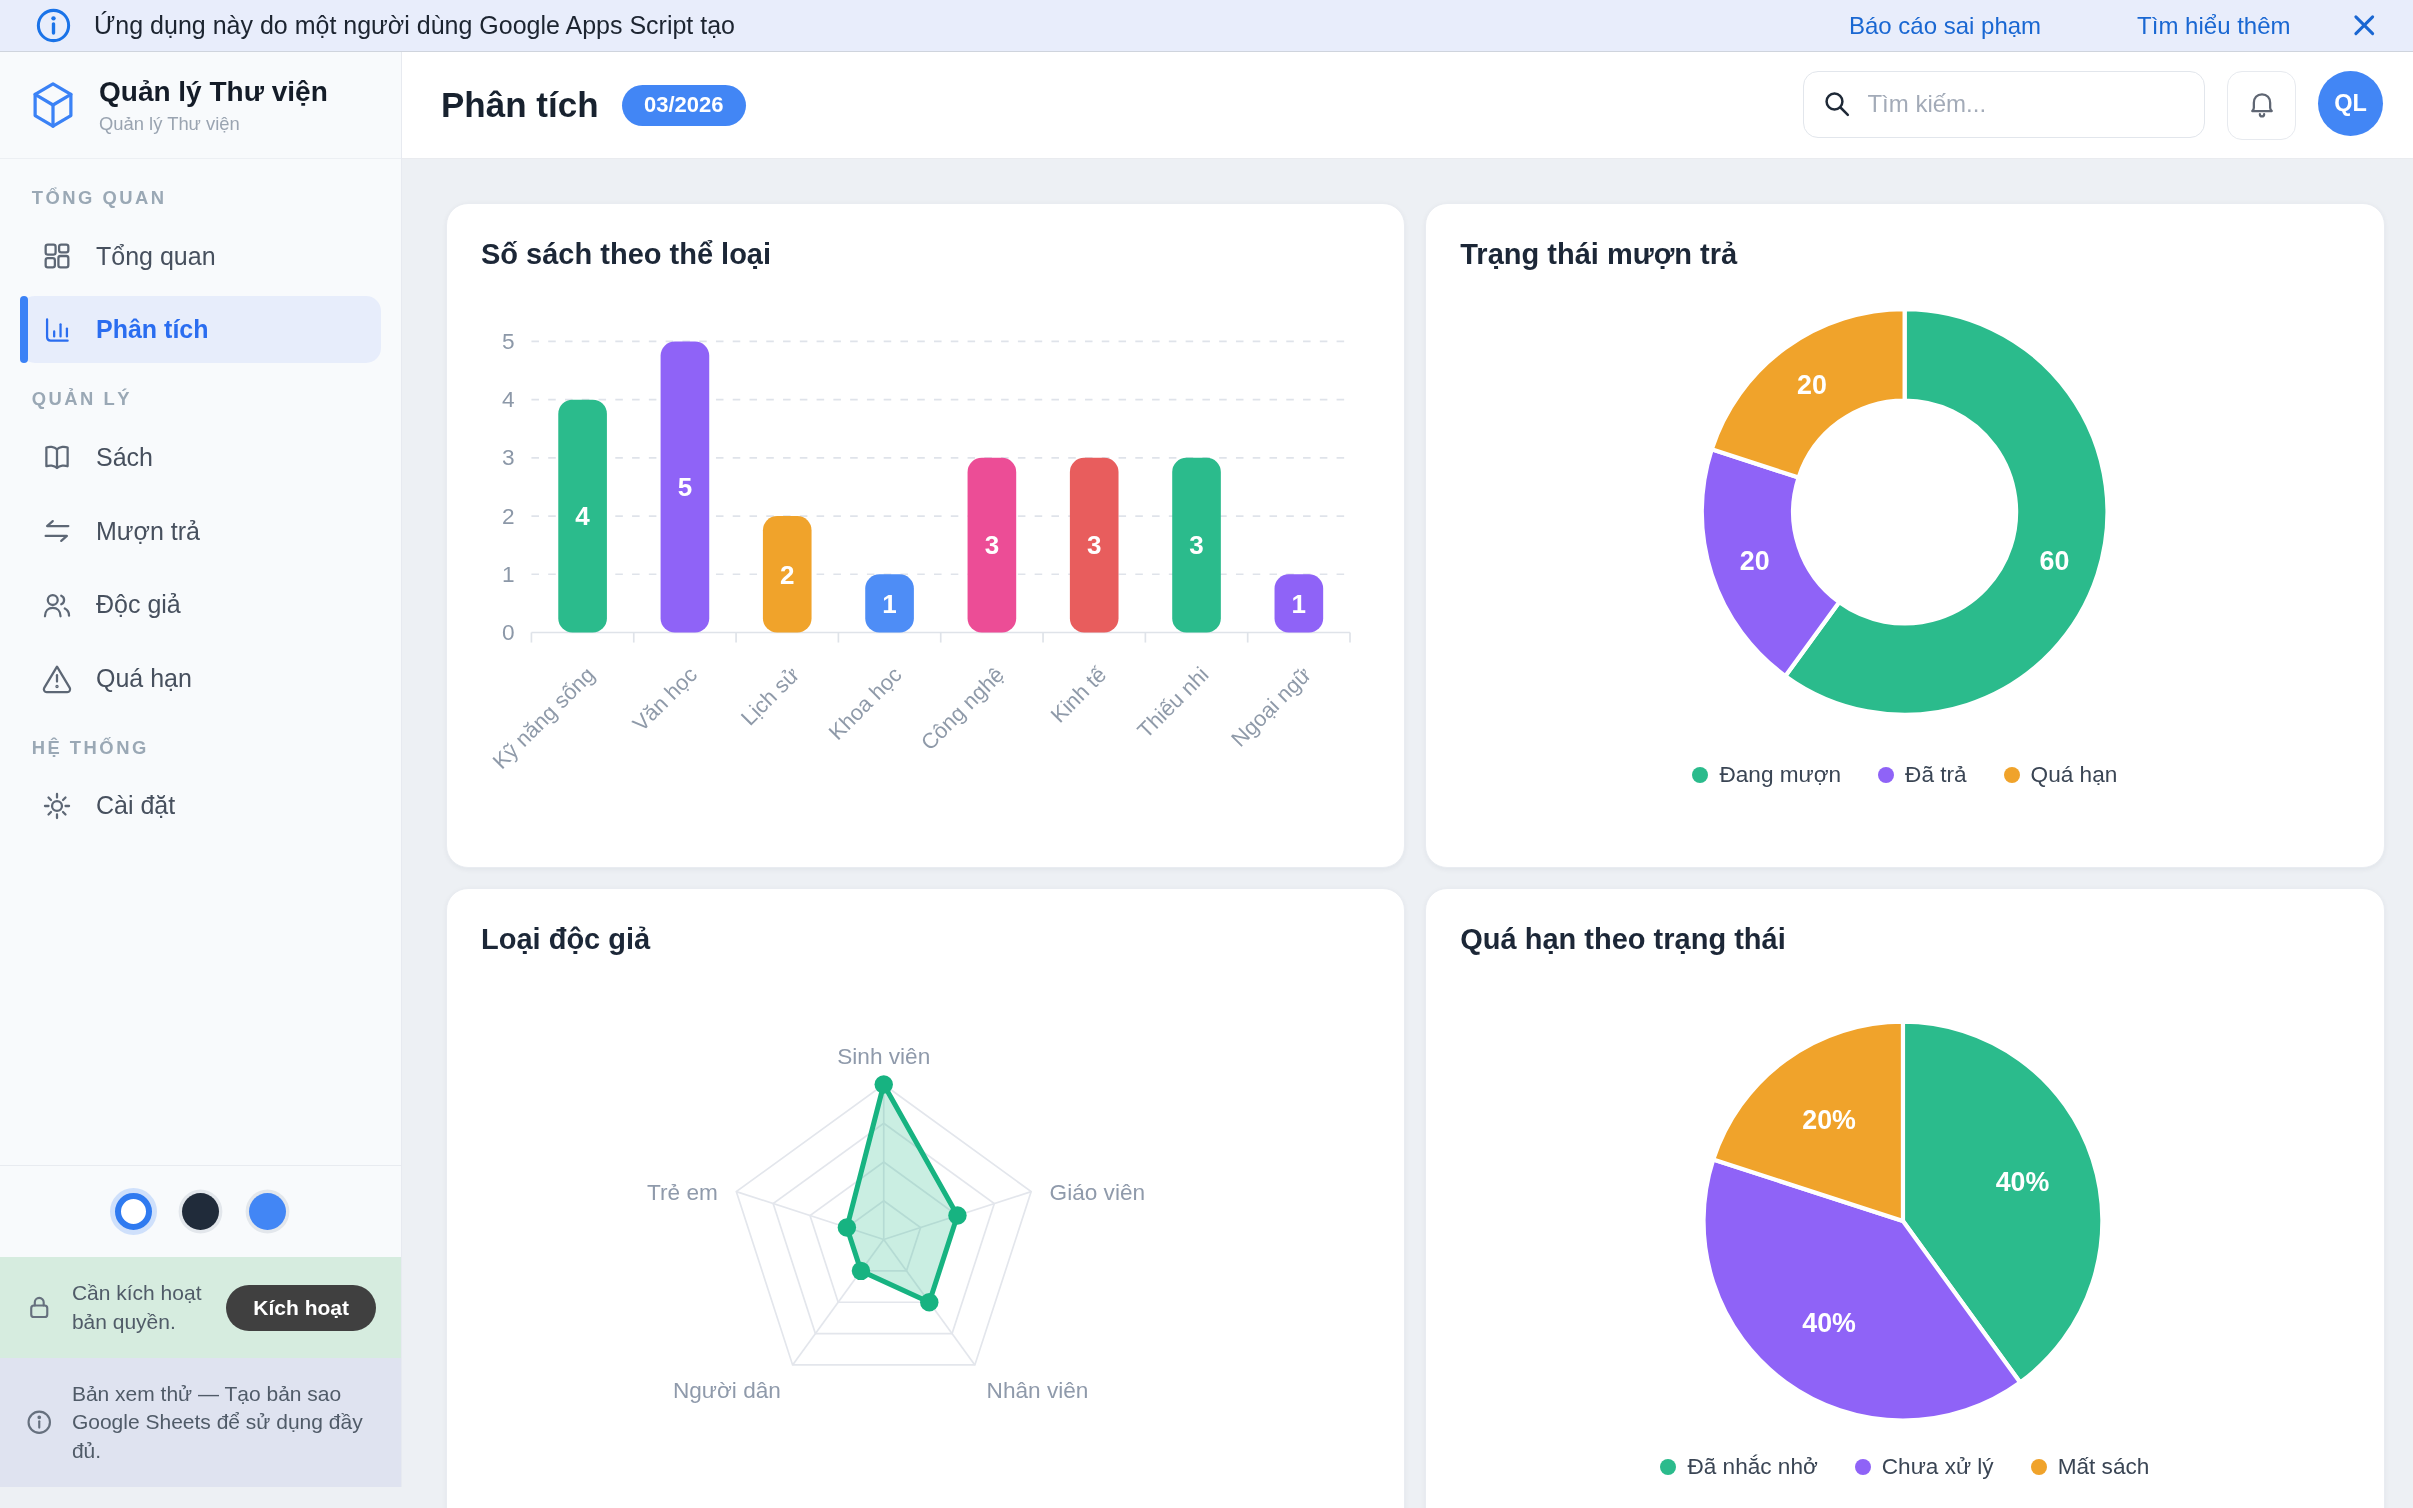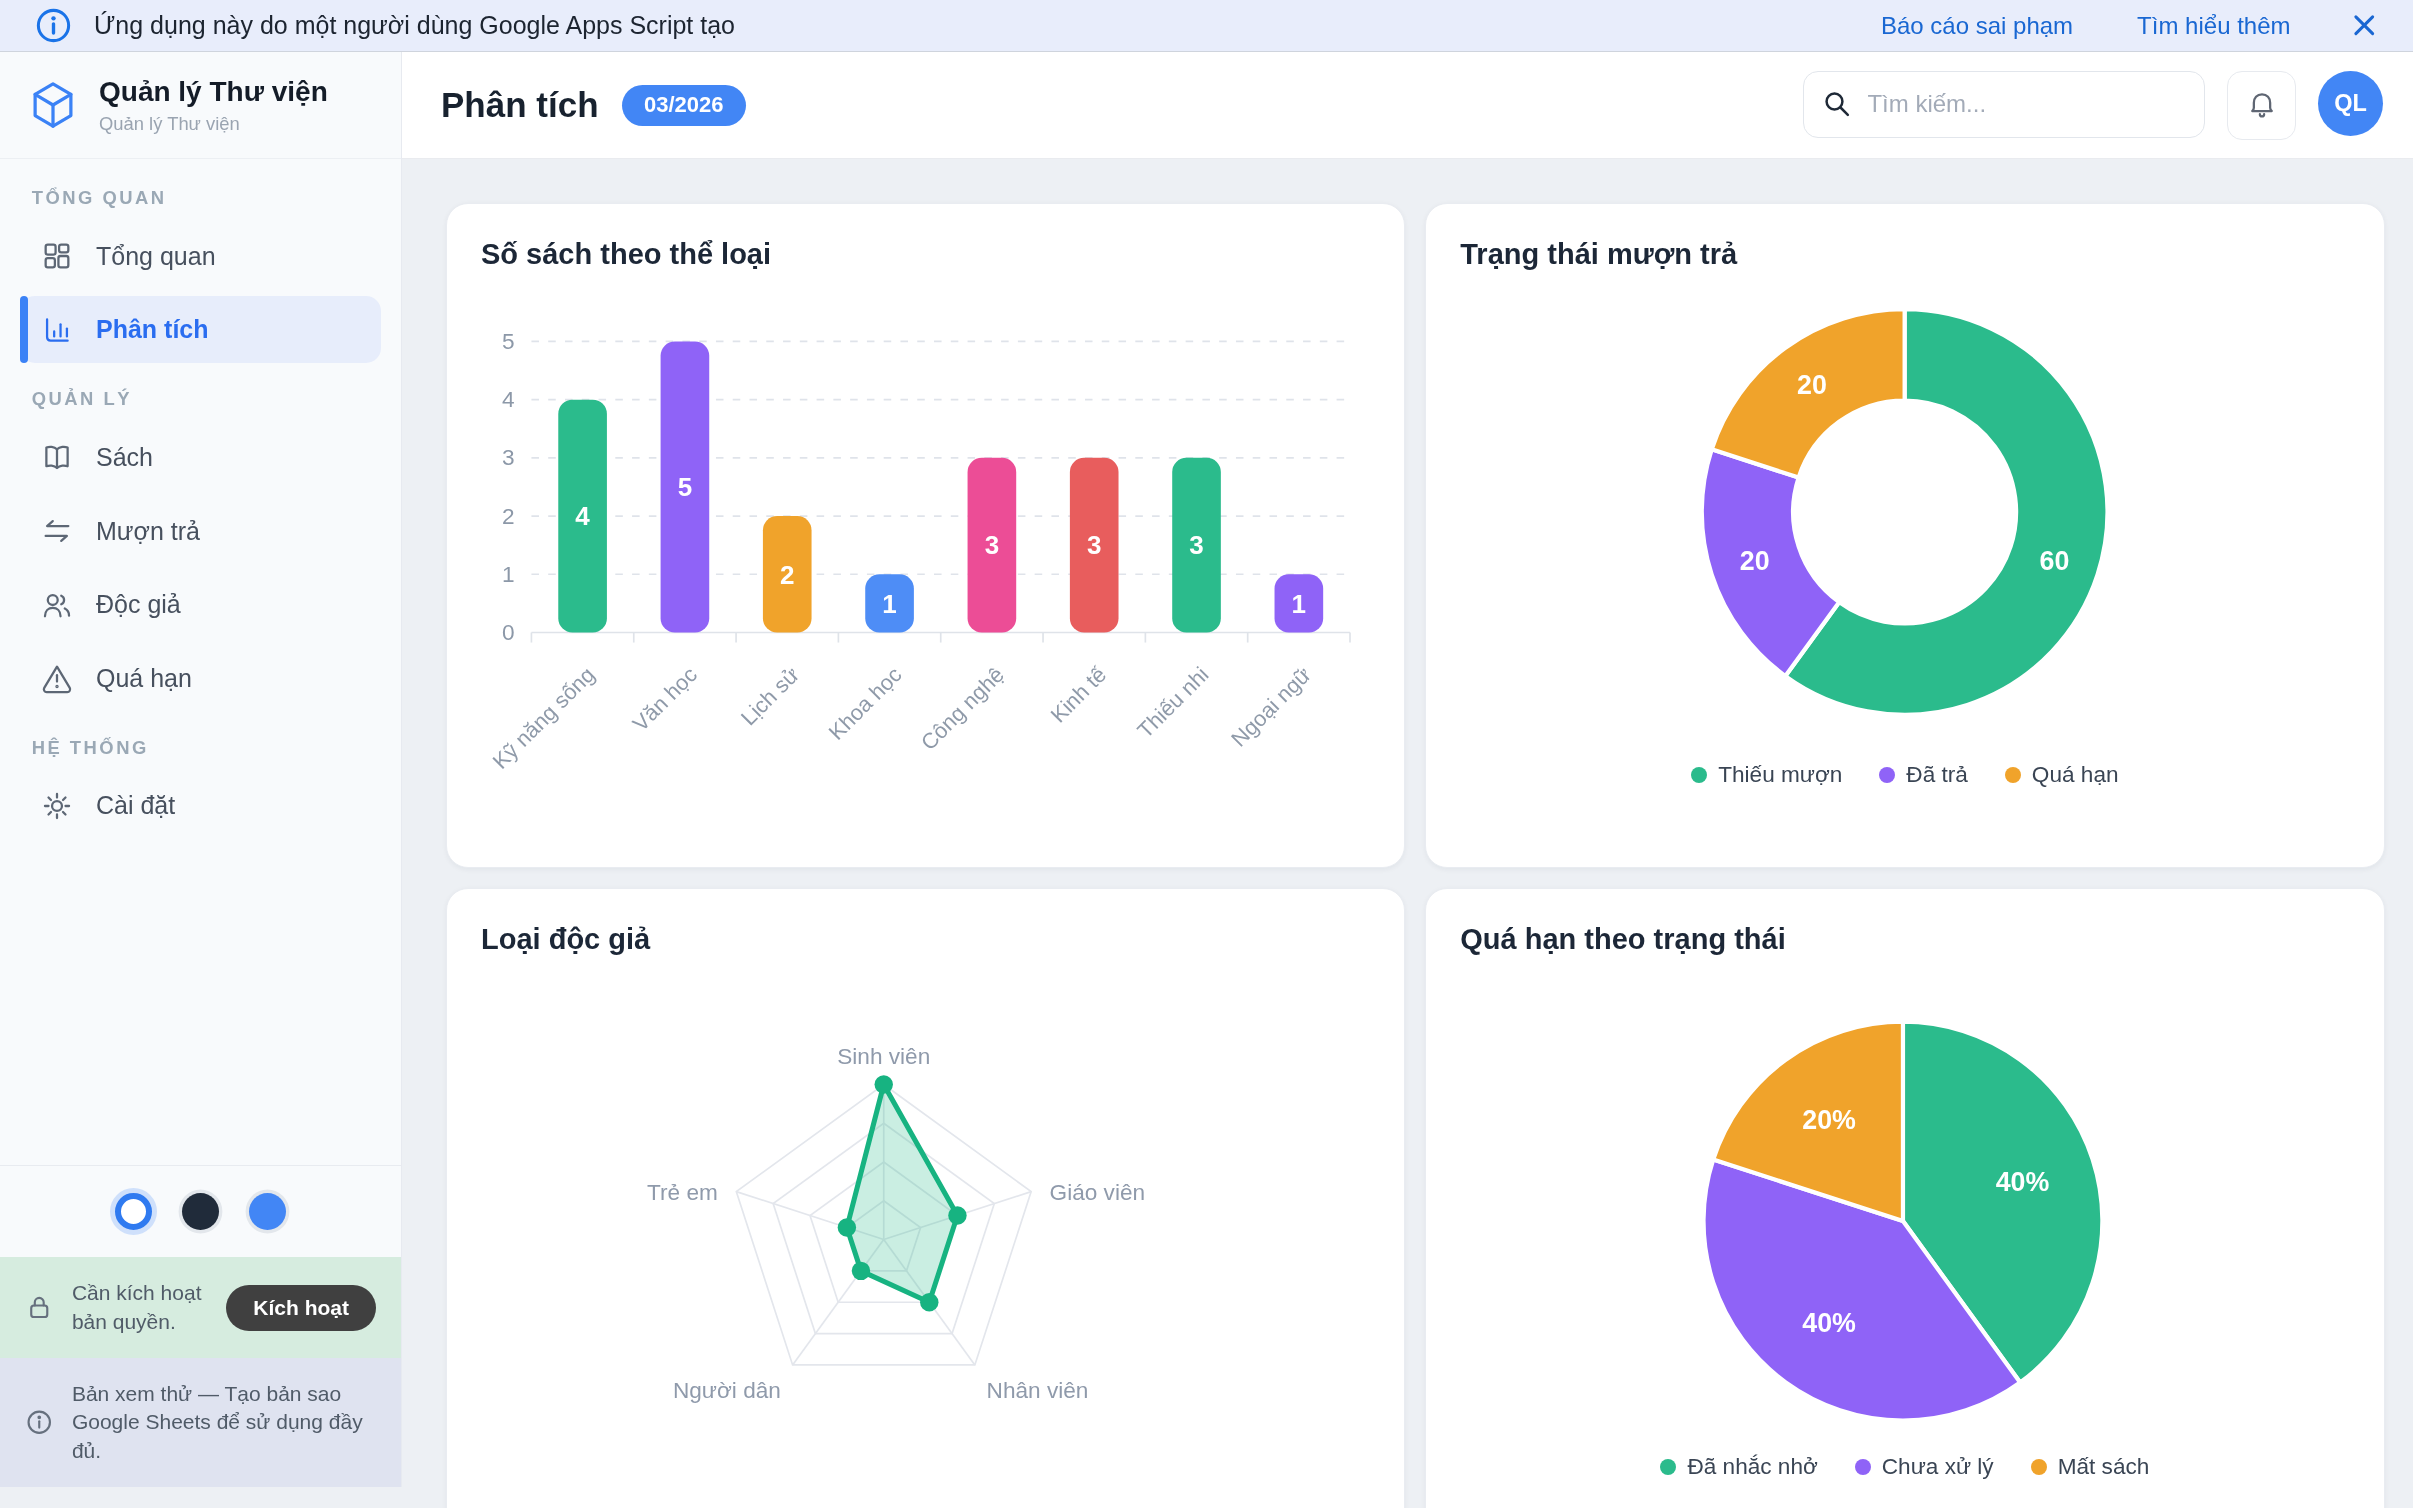--- a/index.html
+++ b/index.html
@@ -5,21 +5,21 @@
   * { margin:0; padding:0; box-sizing:border-box; }
   html,body { width:2413px; height:1508px; overflow:hidden; }
   body { font-family:"Liberation Sans","DejaVu Sans",sans-serif; background:#edf0f4; color:#1c2737; }
 
   
   .banner { height:52px; background:#e8edfb; border-bottom:1.7px solid #cfd4dd;
             display:flex; align-items:center; padding:0 35px; }
   .banner-icon { width:37px; height:37px; flex:0 0 auto; }
   .banner-text { font-size:25px; color:#1c2430; font-weight:500; margin-left:22px; }
   .banner-spacer { flex:1; }
-  .banner-link { font-size:24px; color:#1967d2; font-weight:500; cursor:pointer; margin-left:64px; white-space:nowrap; }
+  .banner-link { font-size:24px; color:#1967d2; font-weight:500; cursor:pointer; margin-left:96px; white-space:nowrap; }
   .banner-close { margin-left:59px; cursor:pointer; display:flex; align-items:center; }
 
   
   .app { display:flex; height:1435px; }
 
   
   .sidebar { width:402px; background:#f8fafc; border-right:1.7px solid #e7eaf0;
              display:flex; flex-direction:column; }
   .brand { display:flex; align-items:center; gap:20px; padding:23.5px 27px; border-bottom:1.7px solid #eceff3; }
   .brand-name { font-size:28px; font-weight:700; color:#141c28; }
@@ -288,21 +288,21 @@
             <path d="M530 30 A242 242 0 1 1 387.7559689452215 467.7821126387373 L451.8245614451011 379.59926025186803 A133 133 0 1 0 530 139 Z" fill="#2bbb8c" stroke="#ffffff" stroke-width="5" stroke-linejoin="round"></path>
             <text x="708.7986250634889" y="341.0951949424901" font-family="&quot;Liberation Sans&quot;,&quot;DejaVu Sans&quot;,sans-serif" font-size="32" font-weight="bold" fill="#ffffff" text-anchor="middle">60</text>
             <path d="M387.7559689452215 467.7821126387373 A242 242 0 0 1 299.8443230565728 197.21788736126277 L403.5094833327446 230.90073974813203 A133 133 0 0 0 451.8245614451011 379.59926025186803 Z" fill="#8f63f7" stroke="#ffffff" stroke-width="5" stroke-linejoin="round"></path>
             <text x="351.2013749365111" y="341.09519494249014" font-family="&quot;Liberation Sans&quot;,&quot;DejaVu Sans&quot;,sans-serif" font-size="32" font-weight="bold" fill="#ffffff" text-anchor="middle">20</text>
             <path d="M299.8443230565728 197.21788736126277 A242 242 0 0 1 529.9999999999999 30 L530 139 A133 133 0 0 0 403.5094833327446 230.90073974813203 Z" fill="#f0a32b" stroke="#ffffff" stroke-width="5" stroke-linejoin="round"></path>
             <text x="419.496372569015" y="130.9048050575099" font-family="&quot;Liberation Sans&quot;,&quot;DejaVu Sans&quot;,sans-serif" font-size="32" font-weight="bold" fill="#ffffff" text-anchor="middle">20</text>
           </svg>
         <div class="legend" id="legend-borrow">
             <span class="legend-item">
               <span class="legend-dot" style="background: rgb(43, 187, 140);"></span>
-              <span class="legend-lbl">Thiếu mượn</span>
+              <span class="legend-lbl">Đang mượn</span>
             </span>
             <span class="legend-item">
               <span class="legend-dot" style="background: rgb(143, 99, 247);"></span>
               <span class="legend-lbl">Đã trả</span>
             </span>
             <span class="legend-item">
               <span class="legend-dot" style="background: rgb(240, 163, 43);"></span>
               <span class="legend-lbl">Quá hạn</span>
             </span>
           </div>

